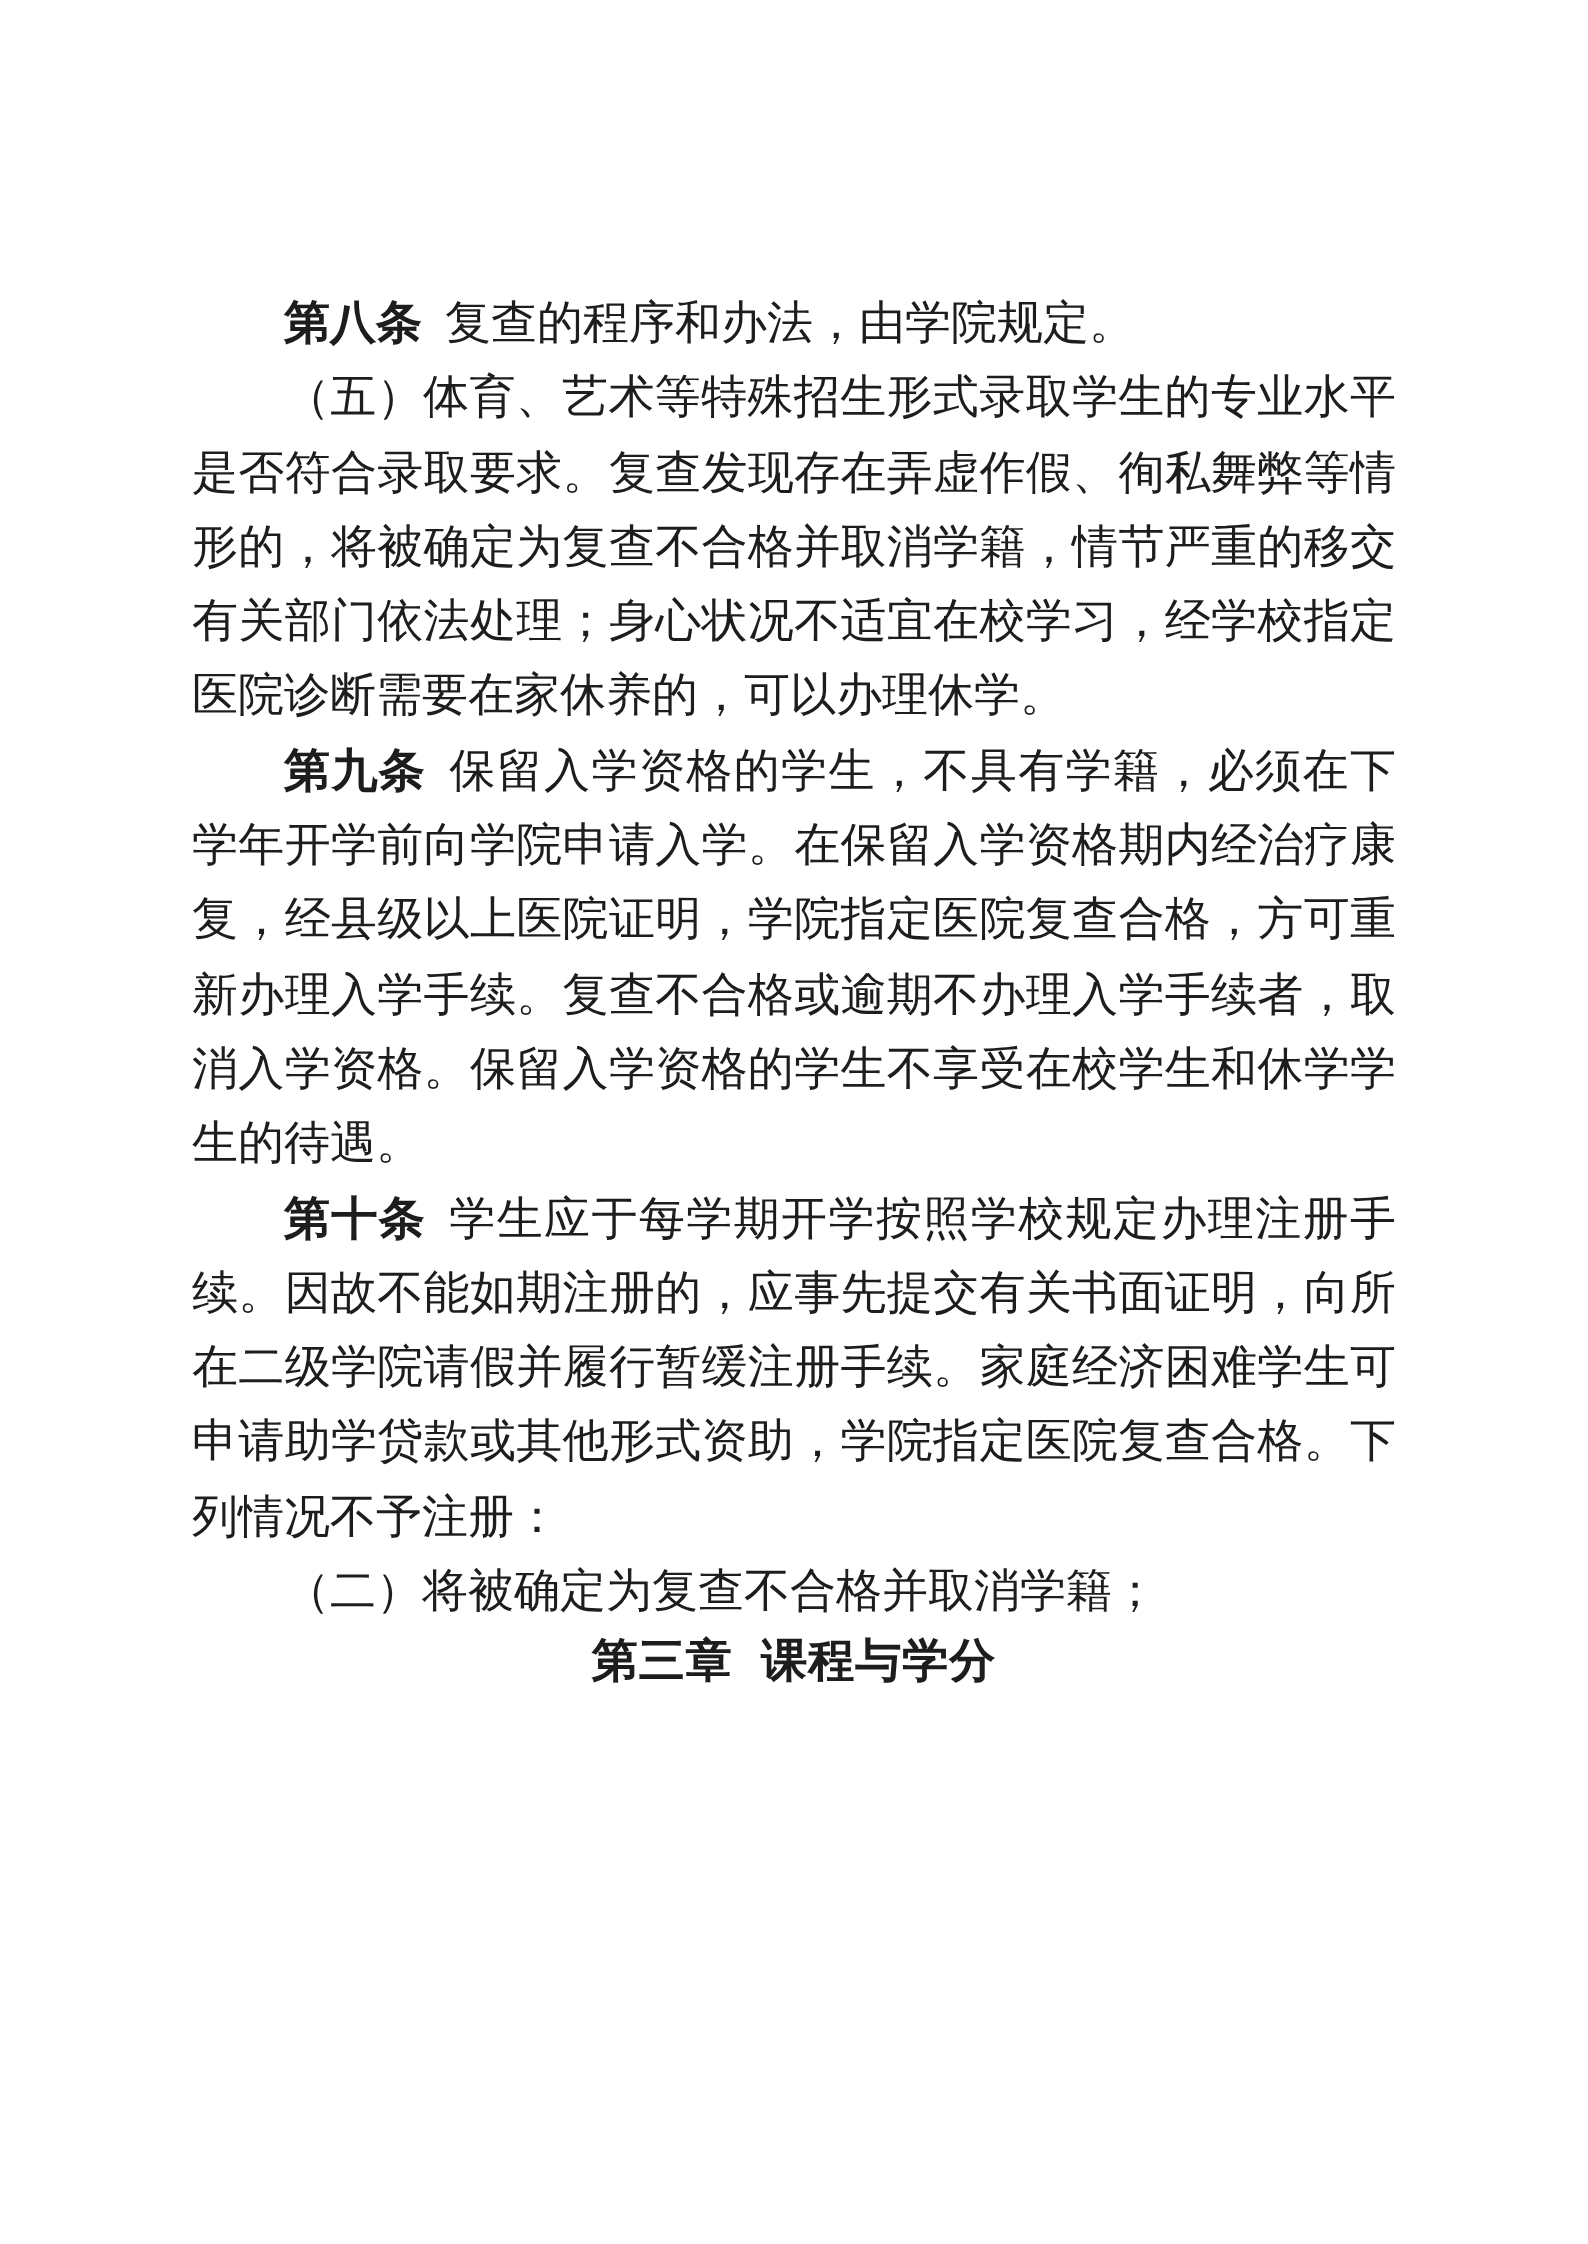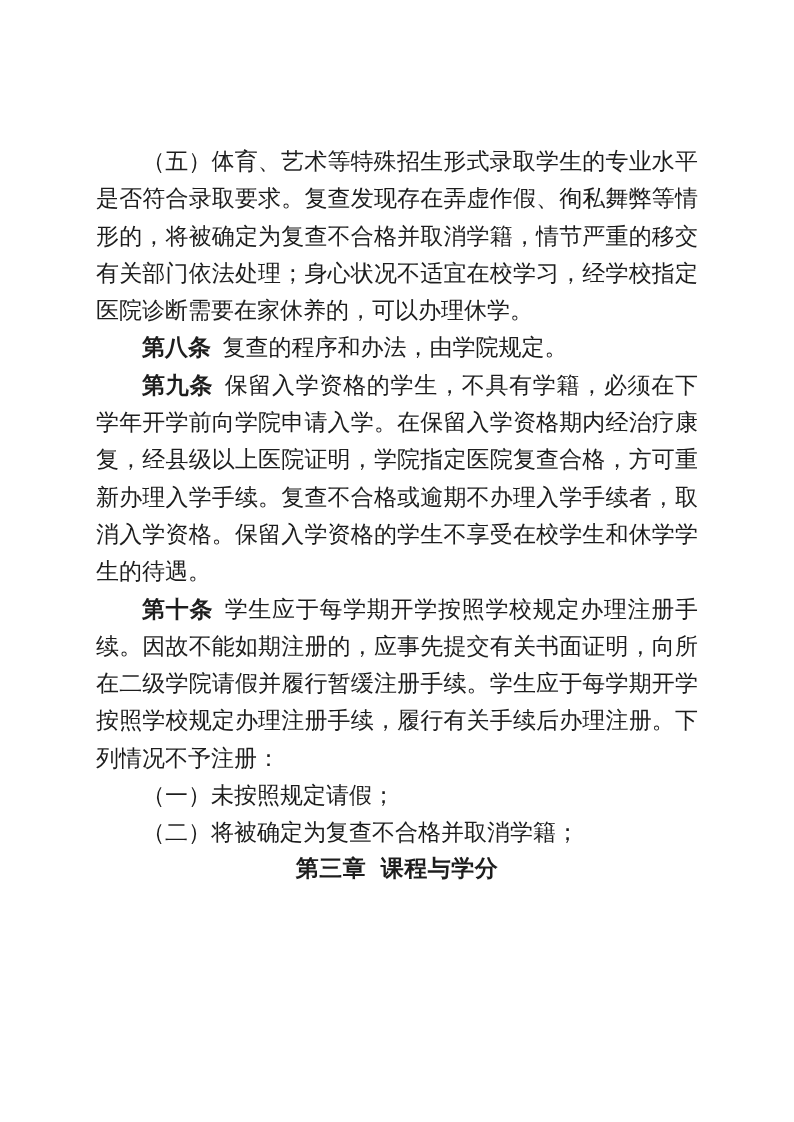--- a/index.html
+++ b/index.html
@@ -45,29 +45,28 @@
     text-indent: 0;
     letter-spacing: 0.5px;
   }
 </style>
 </head>
 <body>
 
 <div class="page">
   <div class="content">
 
+    <div class="para"><b class="lead">第八条</b><span>复查的程序和办法，由学院规定。</span></div>
+
     <div class="para"><span>（五）体育、艺术等特殊招生形式录取学生的专业水平是否符合录取要求。复查发现存在弄虚作假、徇私舞弊等情形的，将被确定为复查不合格并取消学籍，情节严重的移交有关部门依法处理；身心状况不适宜在校学习，经学校指定医院诊断需要在家休养的，可以办理休学。</span></div>
-
-    <div class="para"><b class="lead">第八条</b><span>复查的程序和办法，由学院规定。</span></div>
 
     <div class="para"><b class="lead">第九条</b><span>保留入学资格的学生，不具有学籍，必须在下学年开学前向学院申请入学。在保留入学资格期内经治疗康复，经县级以上医院证明，学院指定医院复查合格，方可重新办理入学手续。复查不合格或逾期不办理入学手续者，取消入学资格。保留入学资格的学生不享受在校学生和休学学生的待遇。</span></div>
 
-    <div class="para"><b class="lead">第十条</b><span>学生应于每学期开学按照学校规定办理注册手续。因故不能如期注册的，应事先提交有关书面证明，向所在二级学院请假并履行暂缓注册手续。学生应于每学期开学按照学校规定办理注册手续，履行有关手续后办理注册。下列情况不予注册：</span></div>
+    <div class="para"><b class="lead">第十条</b><span>学生应于每学期开学按照学校规定办理注册手续。因故不能如期注册的，应事先提交有关书面证明，向所在二级学院请假并履行暂缓注册手续。家庭经济困难学生可申请助学贷款或其他形式资助，学院指定医院复查合格。下列情况不予注册：</span></div>
 
-    <div class="para"><span>（一）未按照规定请假；</span></div>
 
     <div class="para"><span>（二）将被确定为复查不合格并取消学籍；</span></div>
 
 
 
     <h2 class="chapter-heading">第三章 课程与学分</h2>
 
 
   </div>
 </div>

